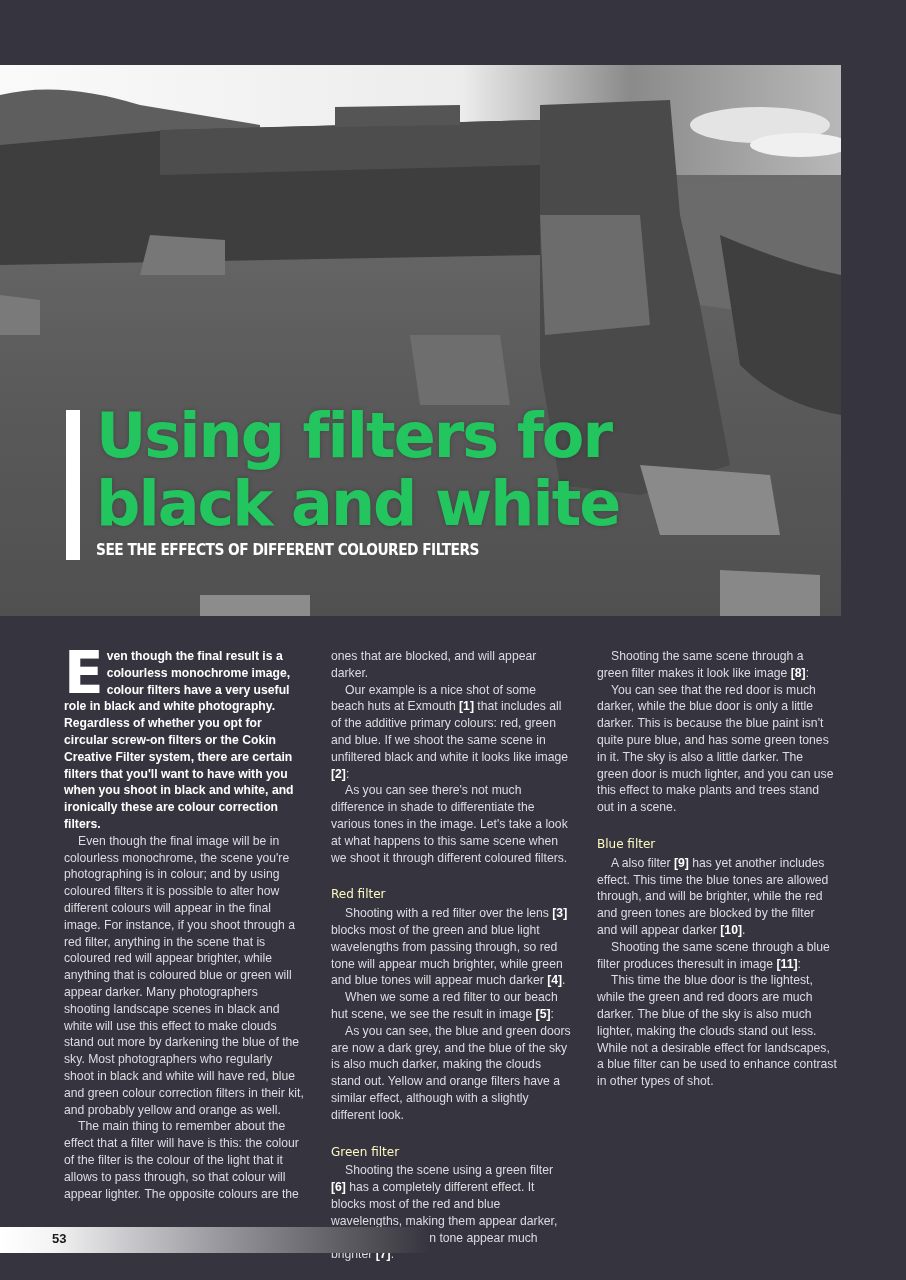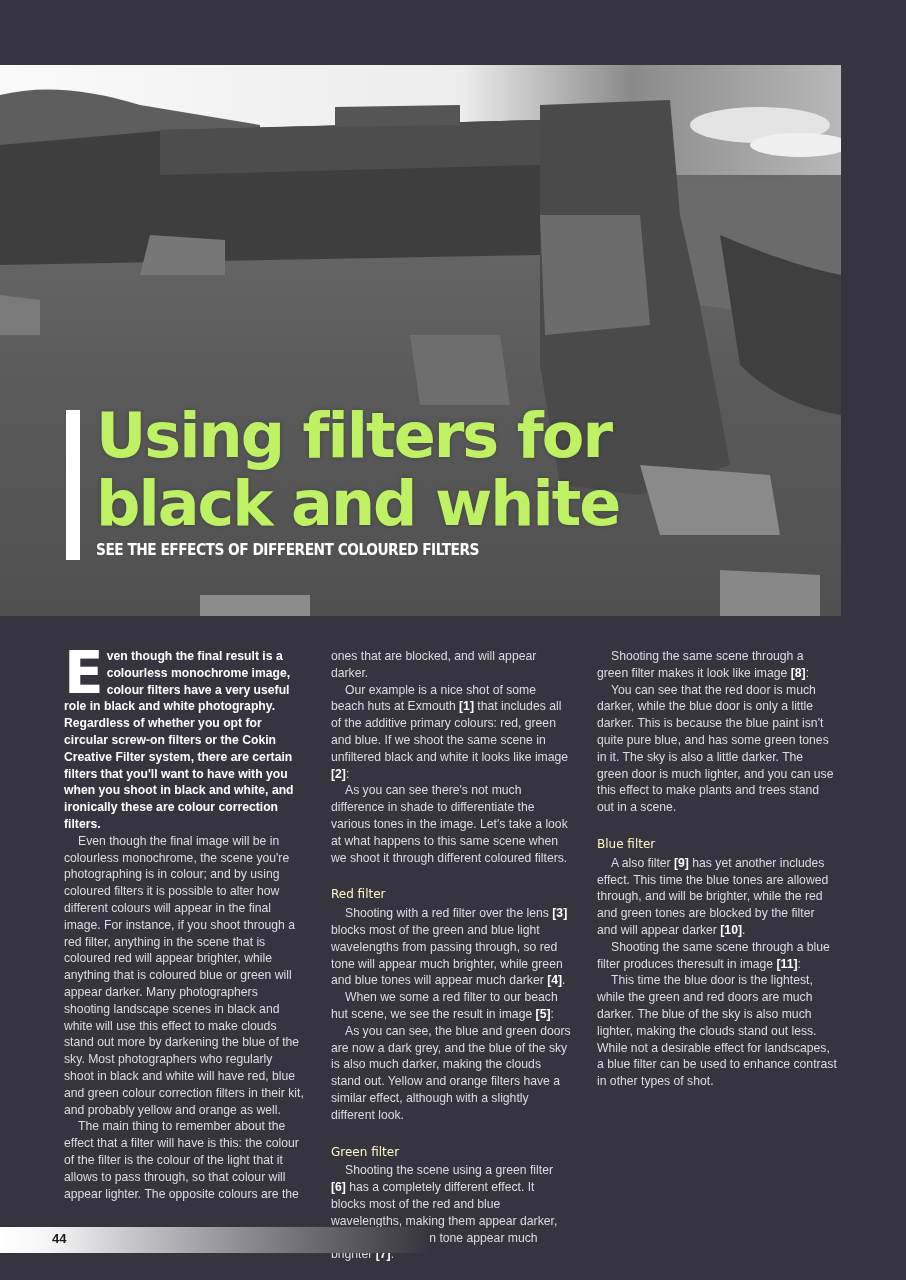--- a/index.html
+++ b/index.html
@@ -21,21 +21,21 @@
   .title-bar {
     position: absolute; left: 66px; top: 410px;
     width: 14px; height: 150px; background: #ffffff;
   }
   .title {
     position: absolute; left: 96px; top: 402px;
     margin: 0;
     font-family: "DejaVu Sans", sans-serif;
     font-weight: bold;
     font-size: 62px; line-height: 68px;
-    color: #bef264;
+    color: #22c55e;
     letter-spacing: -2px;
     text-shadow: 0 0 4px rgba(0,0,0,0.25);
   }
   .subtitle {
     position: absolute; left: 96px; top: 540px;
     font-family: "DejaVu Sans", sans-serif;
     font-weight: bold; font-size: 16px;
     color: #ffffff; letter-spacing: -0.6px;
     transform: scaleX(0.86); transform-origin: left;
   }
@@ -143,13 +143,13 @@
   <p><span>Shooting the same scene through a green filter makes it look like image </span><span class="ref">[8]</span><span>:</span></p>
   <p>You can see that the red door is much darker, while the blue door is only a little darker. This is because the blue paint isn't quite pure blue, and has some green tones in it. The sky is also a little darker. The green door is much lighter, and you can use this effect to make plants and trees stand out in a scene.</p>
 
   <h3>Blue filter</h3>
   <p><span>A also filter </span><span class="ref">[9]</span><span> has yet another includes effect. This time the blue tones are allowed through, and will be brighter, while the red and green tones are blocked by the filter and will appear darker </span><span class="ref">[10]</span><span>.</span></p>
   <p><span>Shooting the same scene through a blue filter produces theresult in image </span><span class="ref">[11]</span><span>:</span></p>
   <p>This time the blue door is the lightest, while the green and red doors are much darker. The blue of the sky is also much lighter, making the clouds stand out less. While not a desirable effect for landscapes, a blue filter can be used to enhance contrast in other types of shot.</p>
 </div>
 
 <div class="footer-bar"></div>
-<div class="page-num">44</div>
+<div class="page-num">53</div>
 
 </body></html>

